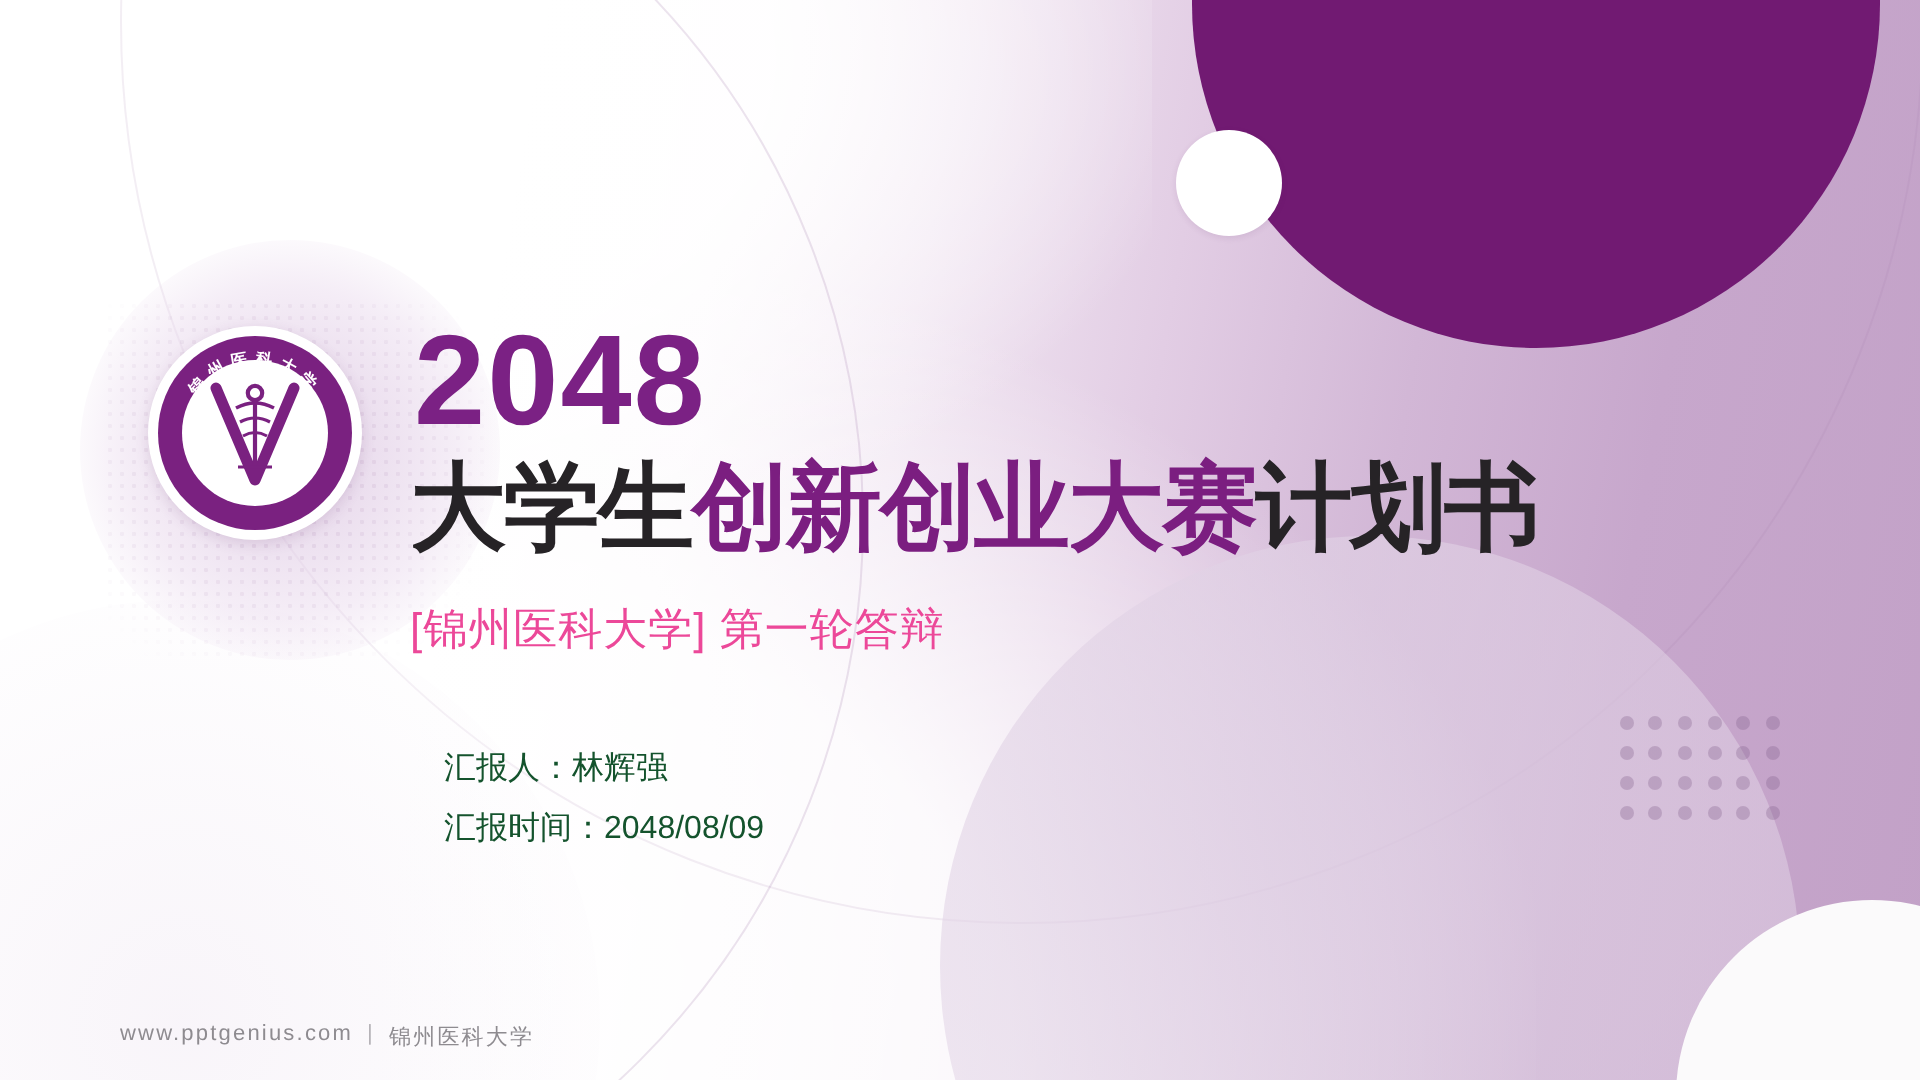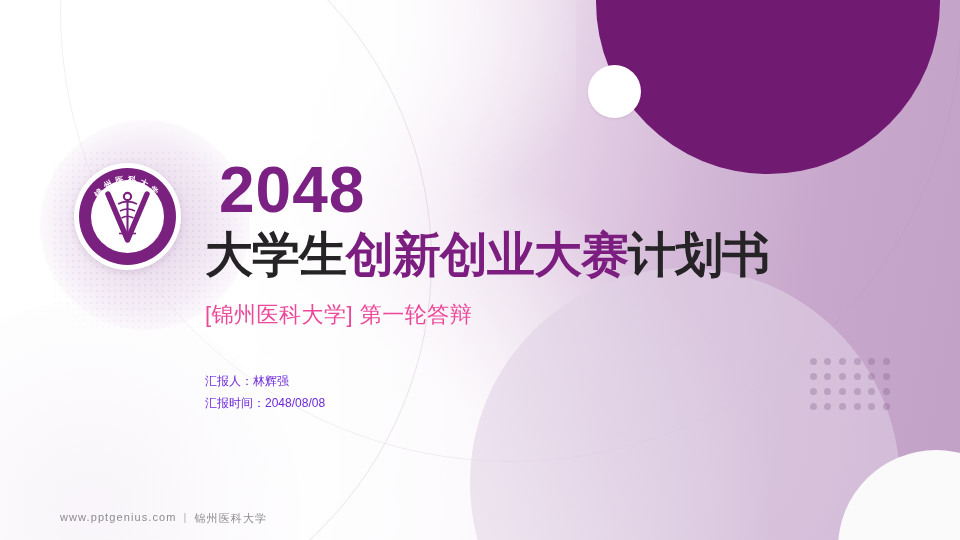--- a/index.html
+++ b/index.html
@@ -191,21 +191,20 @@
   
   .year {
     position: absolute;
     left: 207px;
     top: 158px;
     font-size: 64px;
     font-weight: 700;
     letter-spacing: 1px;
     color: #7B2184;
     line-height: 1;
-    margin-left: 12px;
   }
   .headline {
     position: absolute;
     left: 205px;
     top: 229px;
     font-size: 48px;
     font-weight: 700;
     letter-spacing: -1px;
     line-height: 1.08;
     white-space: nowrap;
@@ -216,24 +215,24 @@
   .subtitle {
     position: absolute;
     left: 205px;
     top: 300px;
     font-size: 22px;
     color: #ec4899;
     letter-spacing: 0.5px;
   }
   .meta {
     position: absolute;
-    left: 205px;
+    left: 222px;
     top: 370px;
-    font-size: 12px;
-    color: #6d28d9;
+    font-size: 16px;
+    color: #14532d;
     line-height: 1.85;
   }
   .meta div { white-space: nowrap; }
 
   
   .footer {
     position: absolute;
     left: 60px;
     top: 511px;
     font-size: 11px;
@@ -320,21 +319,21 @@
   <div class="year">2048</div>
 
   <div class="headline">
     <span>大学生</span><span class="accent">创新创业大赛</span><span>计划书</span>
   </div>
 
   <div class="subtitle">[锦州医科大学] 第一轮答辩</div>
 
   <div class="meta">
     <div>汇报人：林辉强</div>
-    <div>汇报时间：2048/08/08</div>
+    <div>汇报时间：2048/08/09</div>
   </div>
 
   <div class="footer">
     <span>www.pptgenius.com</span>
     <span class="sep">|</span>
     <span>锦州医科大学</span>
   </div>
 
 </div>
 

